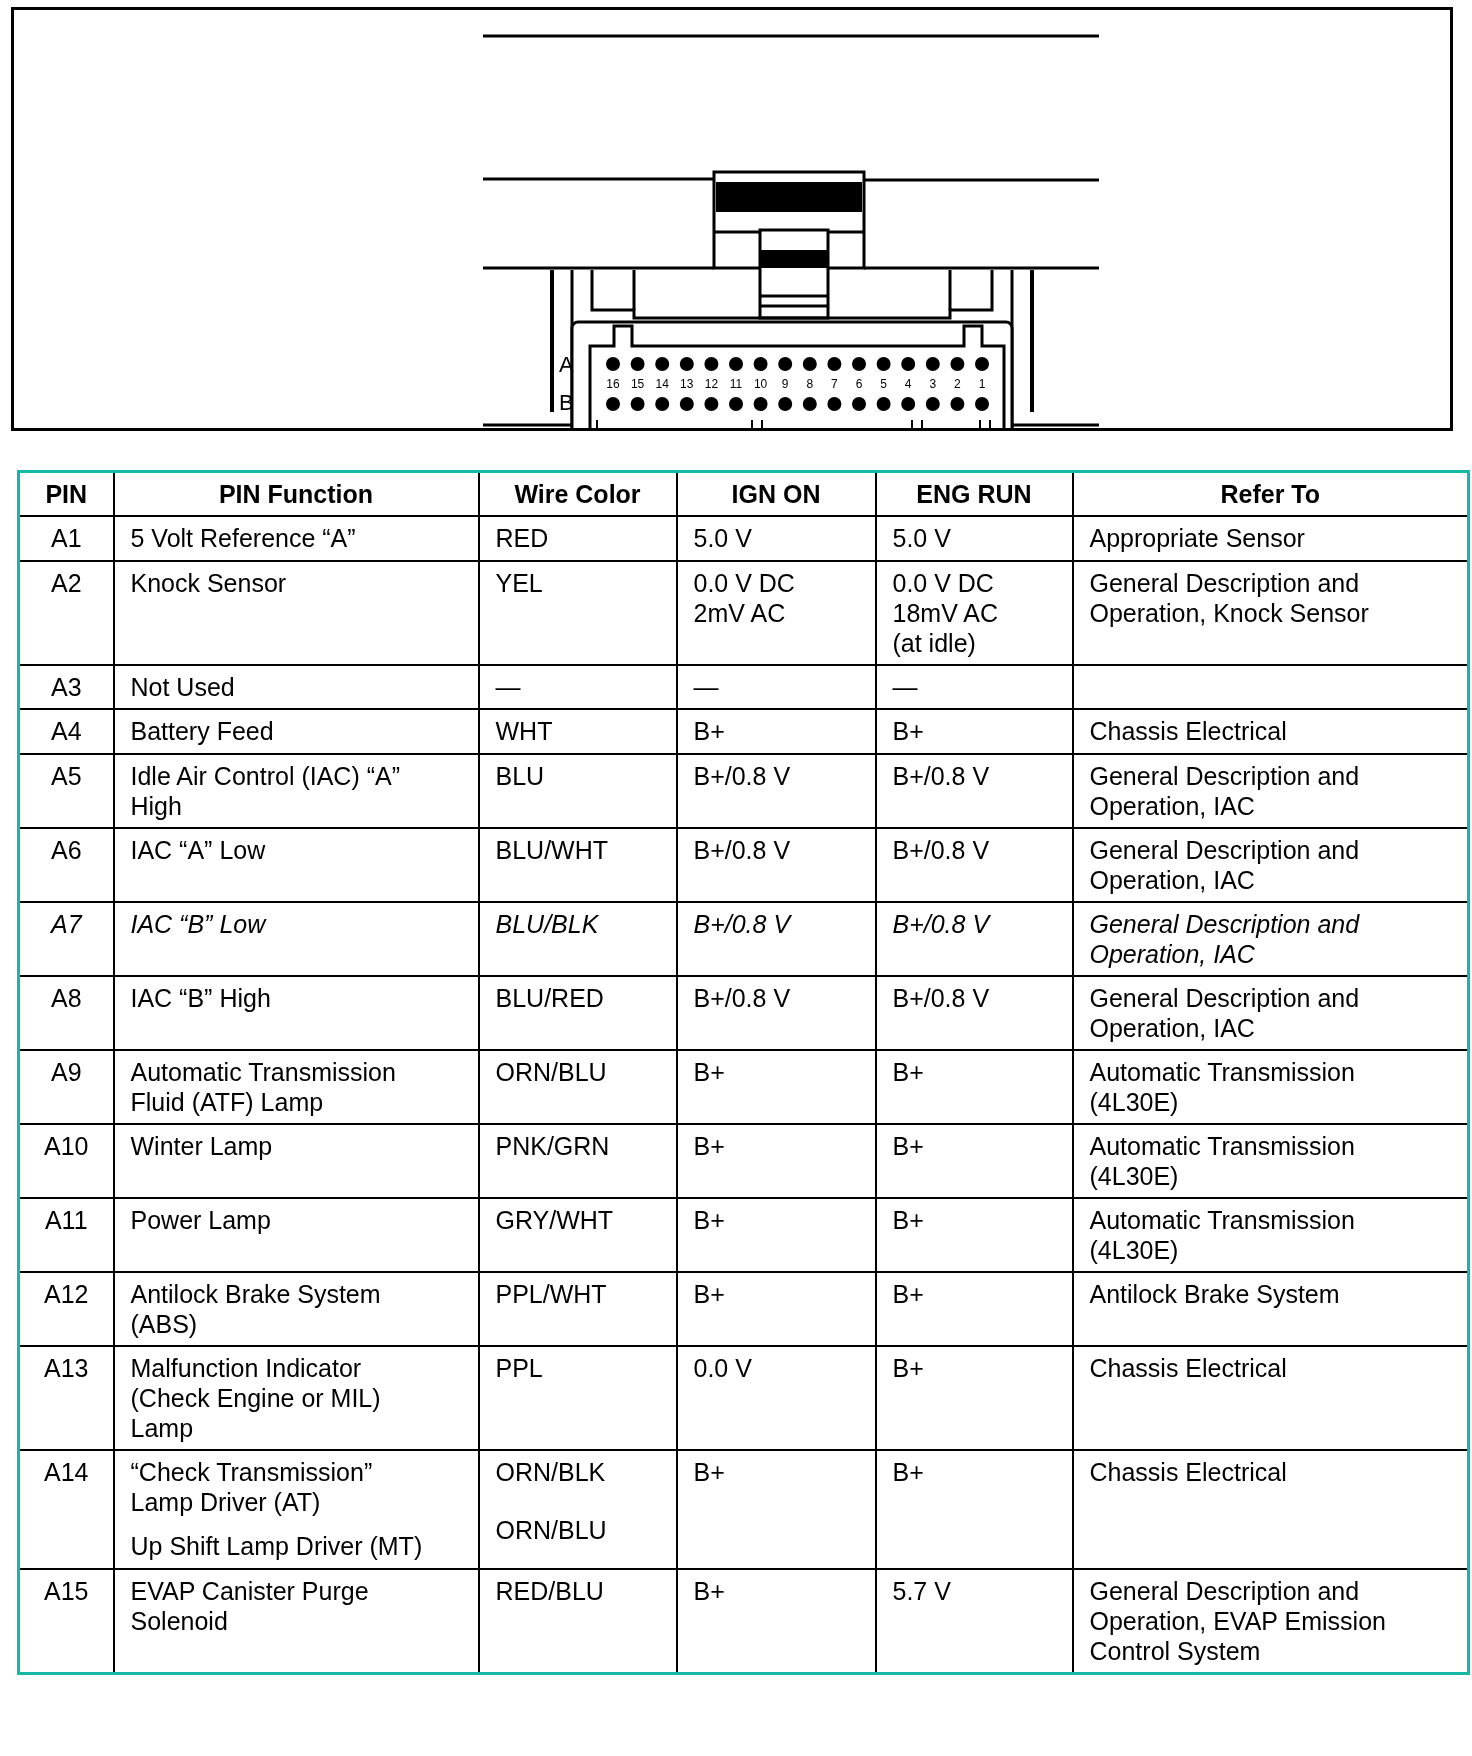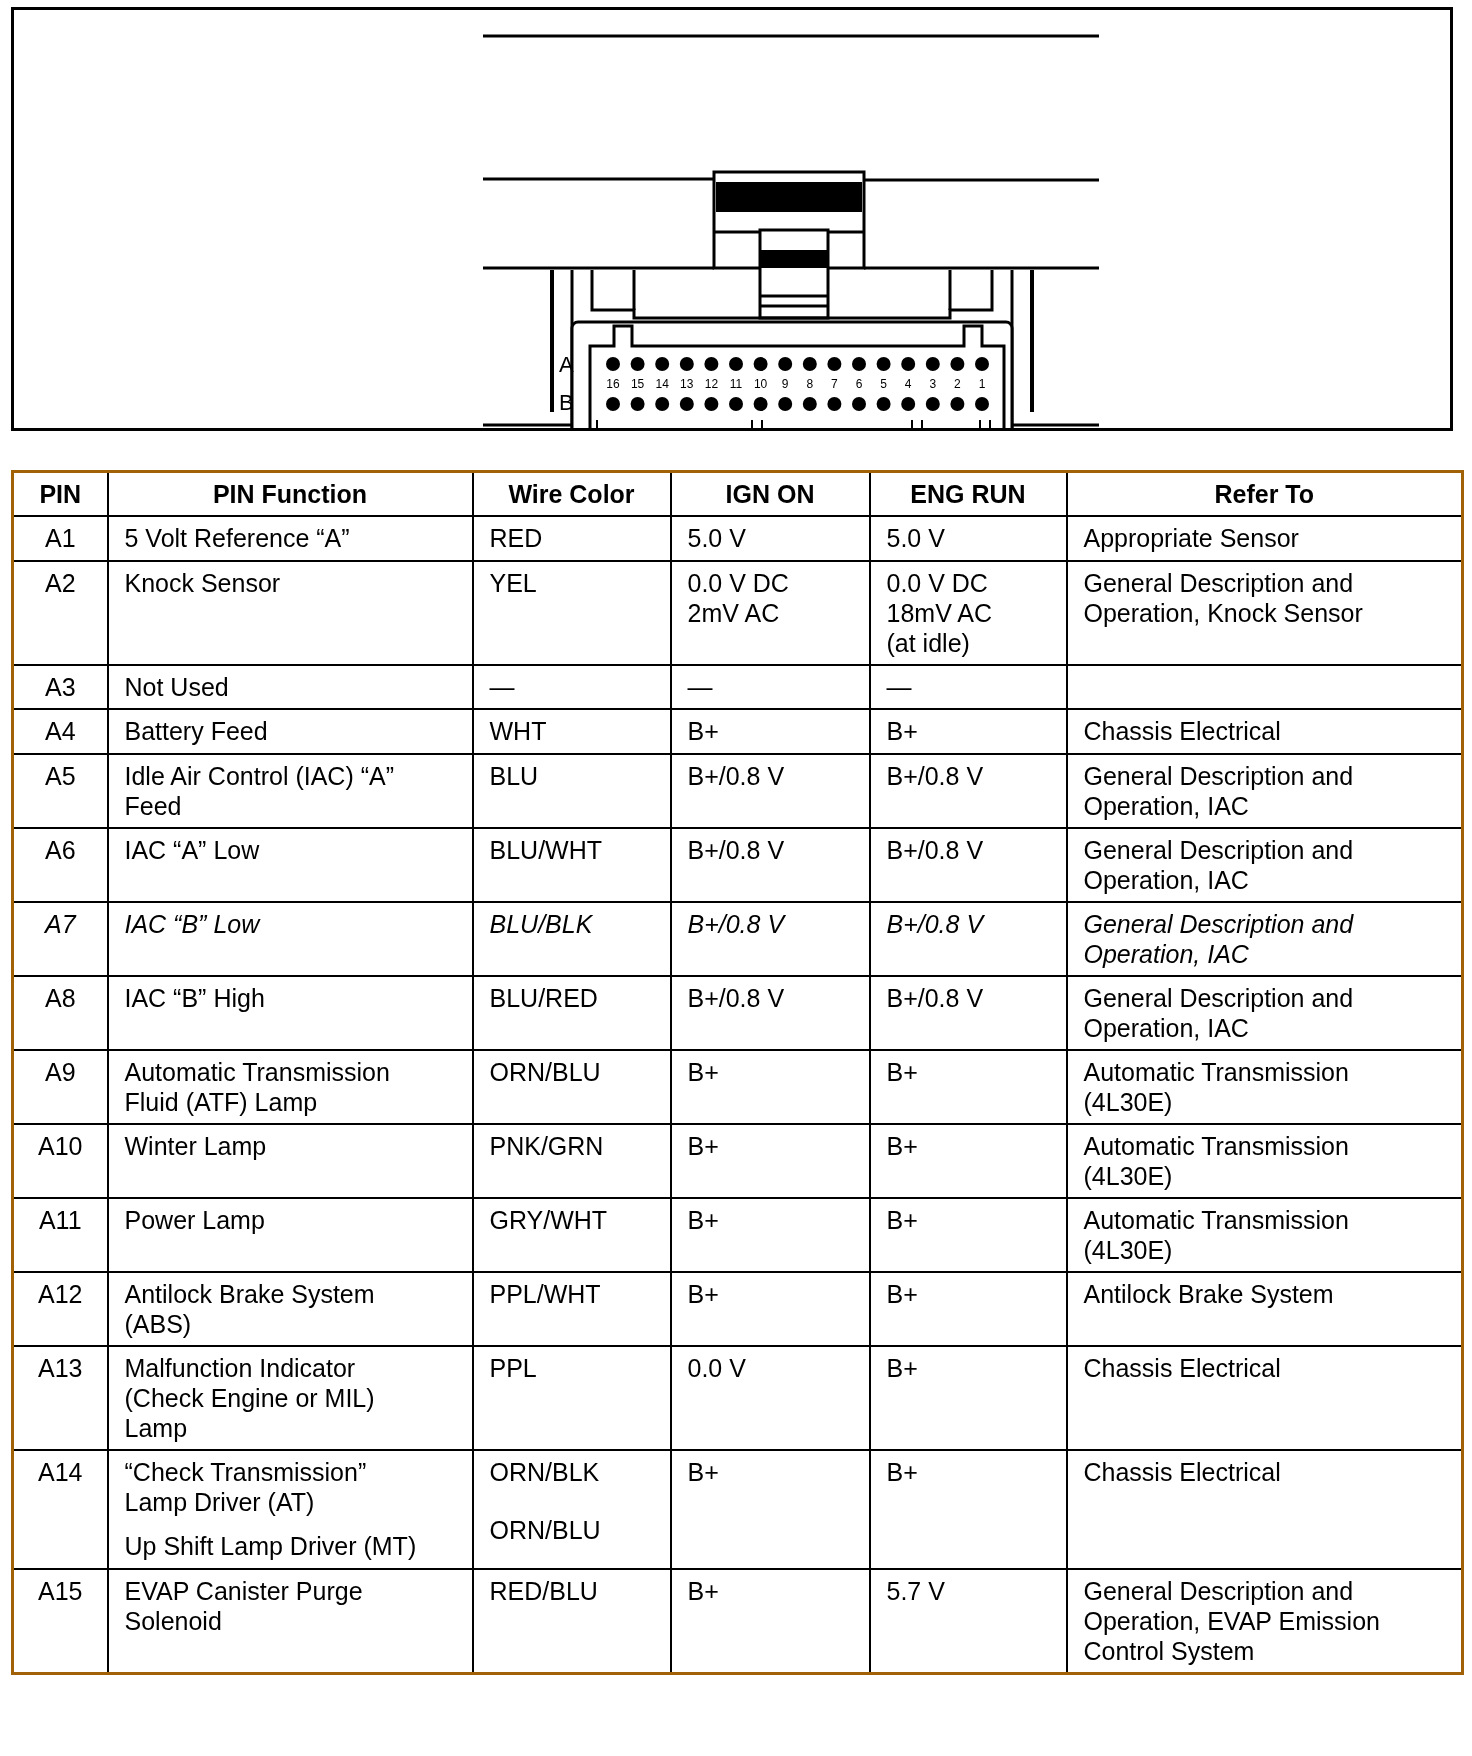--- a/index.html
+++ b/index.html
@@ -1,22 +1,22 @@
 <!DOCTYPE html>
 <html><head>
 <meta charset="utf-8">
 <style>
   html, body { margin:0; padding:0; background:#ffffff; }
   body { width:1472px; height:1756px; position:relative; overflow:hidden;
          font-family:"Liberation Sans", sans-serif; color:#000; }
   .figure-box { position:absolute; left:11px; top:7px; width:1436px; height:418px;
                 border:3px solid #000; box-sizing:content-box; }
   .figure-box svg { position:absolute; left:0; top:0; }
-  table.pin-table { position:absolute; left:11px; top:470px; width:1450px;
-                    border-collapse:collapse; border:3px solid #a16207; table-layout:fixed; }
+  table.pin-table { position:absolute; left:17px; top:470px; width:1450px;
+                    border-collapse:collapse; border:3px solid #14b8a6; table-layout:fixed; }
   .pin-table th, .pin-table td { border:2px solid #000; vertical-align:top;
                     font-size:25px; line-height:30px; padding:6px 16px 6px 16px; }
   .pin-table th { font-weight:bold; text-align:center; height:34px; vertical-align:middle; padding:4px 8px; }
   .pin-table td.c-pin { text-align:center; padding-left:4px; padding-right:4px; }
   .pin-table td.c-num { text-align:left; }
   .line { display:block; }
   .gap { display:block; height:14px; }
 </style>
 </head>
 <body>
@@ -210,21 +210,21 @@
           <span class="line">B+</span>
         </td>
         <td>
           <span class="line">Chassis Electrical</span>
         </td>
       </tr>
       <tr style="height: 73px;">
         <td class="c-pin">A5</td>
         <td>
           <span class="line">Idle Air Control (IAC) “A”</span>
-          <span class="line">Feed</span>
+          <span class="line">High</span>
         </td>
         <td>
           <span class="line">BLU</span>
         </td>
         <td class="c-num">
           <span class="line">B+/0.8 V</span>
         </td>
         <td class="c-num">
           <span class="line">B+/0.8 V</span>
         </td>

